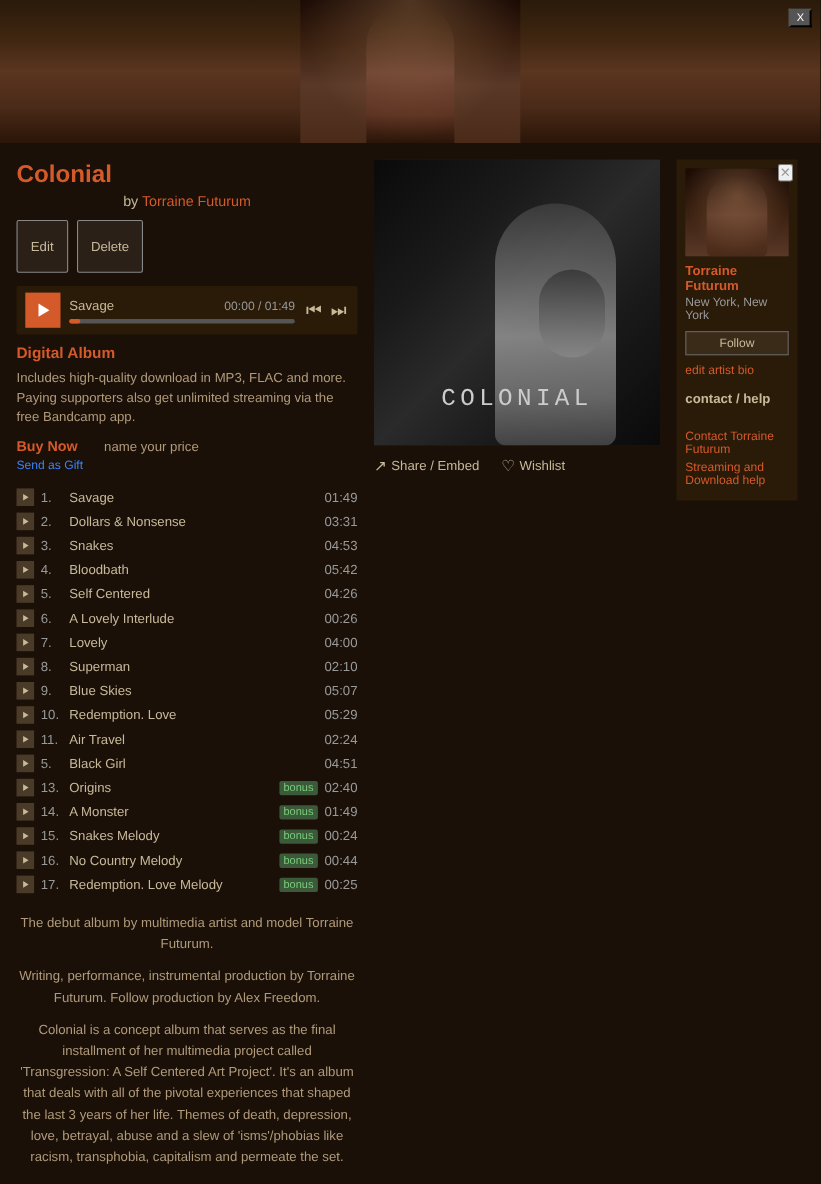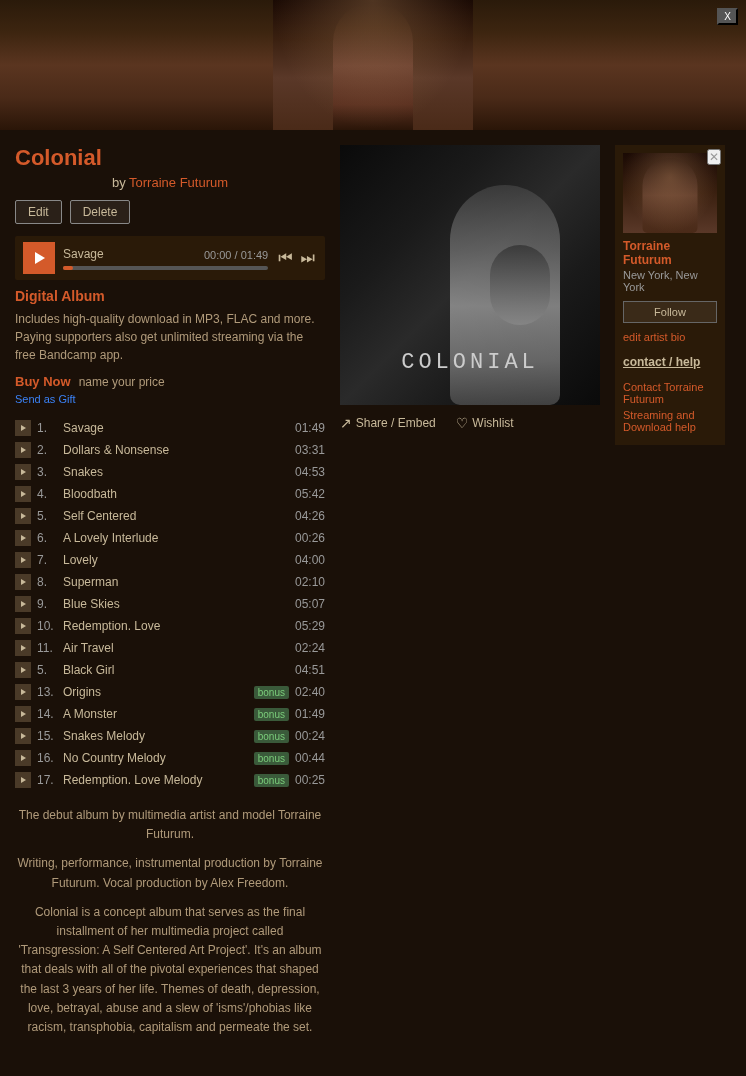--- a/index.html
+++ b/index.html
@@ -82,21 +82,21 @@
       text-decoration: none;
     }
 
     .action-buttons {
       display: flex;
       gap: 8px;
       margin-bottom: 12px;
     }
 
     .btn-edit, .btn-delete {
-      padding: 4px 12px;
+      padding: 16px 12px;
       font-size: 12px;
       cursor: pointer;
       border: 1px solid #888;
       background: #2a2018;
       color: #c8b99a;
       border-radius: 2px;
     }
 
     
     .player {
@@ -189,21 +189,21 @@
     .digital-album-desc {
       color: #b09a7a;
       font-size: 12px;
       margin-bottom: 10px;
       line-height: 1.5;
     }
 
     .buy-row {
       display: flex;
       align-items: center;
-      gap: 8px;
+      gap: 24px;
       margin-bottom: 4px;
     }
 
     .buy-now {
       color: #d45a2a;
       font-weight: bold;
       font-size: 13px;
     }
 
     .name-price {
@@ -416,22 +416,21 @@
       color: #d45a2a;
       font-size: 11px;
       text-decoration: none;
       display: block;
       margin-bottom: 12px;
     }
 
     .contact-section h4 {
       color: #c8b99a;
       font-size: 12px;
-      margin-bottom: 12px;
-      text-decoration: underline;
+      margin-bottom: 22px;
     }
 
     .contact-link {
       color: #d45a2a;
       font-size: 11px;
       text-decoration: none;
       display: block;
       margin-bottom: 4px;
     }
   </style>
@@ -630,21 +629,21 @@
           </button>
           <span class="track-number">17.</span>
           <span class="track-title">Redemption. Love Melody</span>
           <span class="bonus-tag">bonus</span>
           <span class="track-duration">00:25</span>
         </li>
       </ul>
 
     <div class="description">
       <p>The debut album by multimedia artist and model Torraine Futurum.</p>
-      <p>Writing, performance, instrumental production by Torraine Futurum. Vocal production by Alex Freedom.</p>
+      <p>Writing, performance, instrumental production by Torraine Futurum. Follow production by Alex Freedom.</p>
       <p>Colonial is a concept album that serves as the final installment of her multimedia project called 'Transgression: A Self Centered Art Project'. It's an album that deals with all of the pivotal experiences that shaped the last 3 years of her life. Themes of death, depression, love, betrayal, abuse and a slew of 'isms'/phobias like racism, transphobia, capitalism and permeate the set.</p>
 
     </div>
   </div>
 
   <div class="middle-col">
     <div class="album-art">
       <div class="album-art-inner">
 
         <div style="position:absolute;bottom:0;right:40px;width:110px;height:220px;background:linear-gradient(to bottom,#444 0%,#777 30%,#aaa 55%,#888 80%,#555 100%);border-radius:55px 55px 10px 10px;opacity:0.7;"></div>

